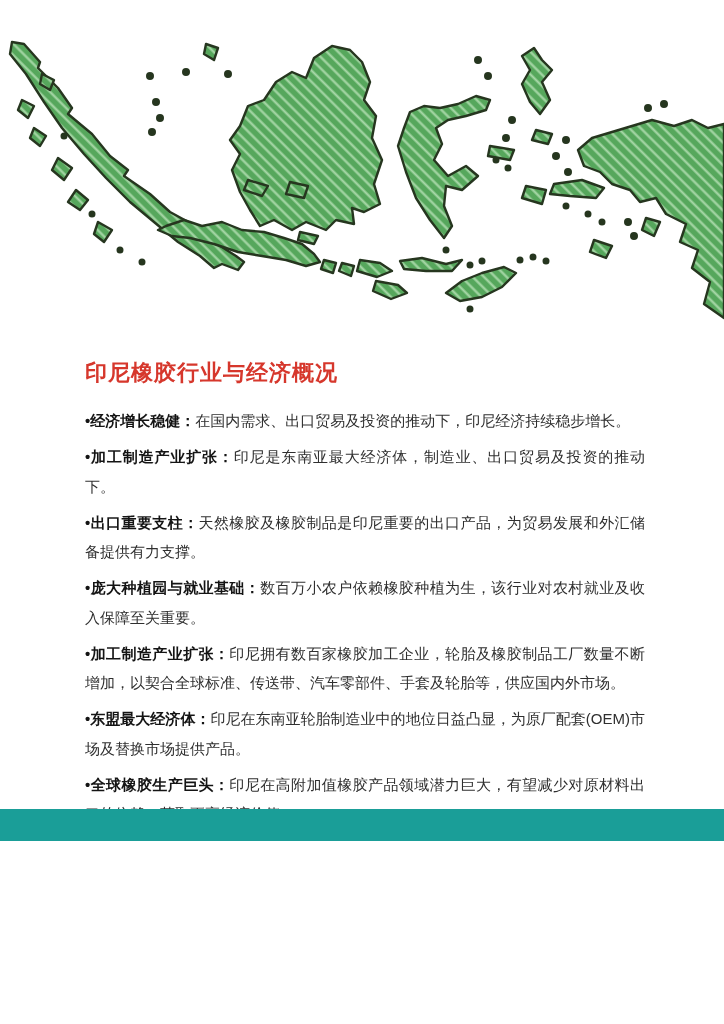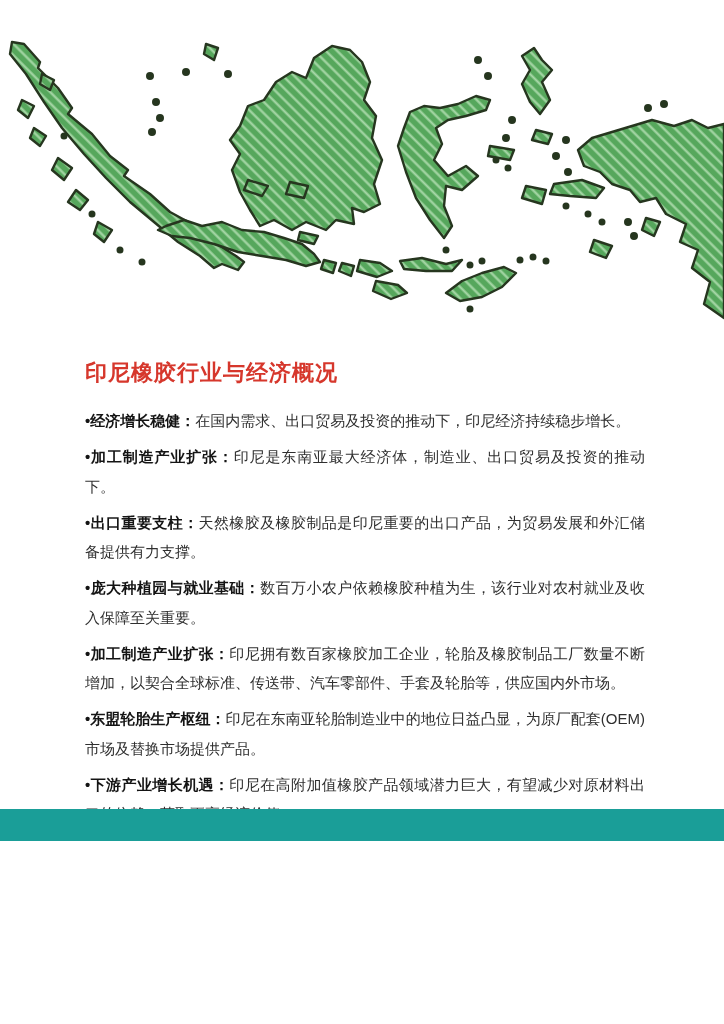--- a/index.html
+++ b/index.html
@@ -175,19 +175,19 @@
   </svg>
 
   <main class="content">
     <h1 class="section-title">印尼橡胶行业与经济概况</h1>
     <ul class="bullet-list">
       <li><span class="bullet-label">经济增长稳健：</span><span>在国内需求、出口贸易及投资的推动下，印尼经济持续稳步增长。</span></li>
       <li><span class="bullet-label">加工制造产业扩张：</span><span>印尼是东南亚最大经济体，制造业、出口贸易及投资的推动下。</span></li>
       <li><span class="bullet-label">出口重要支柱：</span><span>天然橡胶及橡胶制品是印尼重要的出口产品，为贸易发展和外汇储备提供有力支撑。</span></li>
       <li><span class="bullet-label">庞大种植园与就业基础：</span><span>数百万小农户依赖橡胶种植为生，该行业对农村就业及收入保障至关重要。</span></li>
       <li><span class="bullet-label">加工制造产业扩张：</span><span>印尼拥有数百家橡胶加工企业，轮胎及橡胶制品工厂数量不断增加，以契合全球标准、传送带、汽车零部件、手套及轮胎等，供应国内外市场。</span></li>
-      <li><span class="bullet-label">东盟轮胎生产枢纽：</span><span>印尼在东南亚轮胎制造业中的地位日益凸显，为原厂配套(OEM)市场及替换市场提供产品。</span></li>
-      <li><span class="bullet-label">下游产业增长机遇：</span><span>印尼在高附加值橡胶产品领域潜力巨大，有望减少对原材料出口的依赖，获取更高经济价值。</span></li>
+      <li><span class="bullet-label">东盟最大经济体：</span><span>印尼在东南亚轮胎制造业中的地位日益凸显，为原厂配套(OEM)市场及替换市场提供产品。</span></li>
+      <li><span class="bullet-label">全球橡胶生产巨头：</span><span>印尼在高附加值橡胶产品领域潜力巨大，有望减少对原材料出口的依赖，获取更高经济价值。</span></li>
     </ul>
   </main>
 
   <div class="footer-bar"></div>
 </div>
 
 </body></html>

